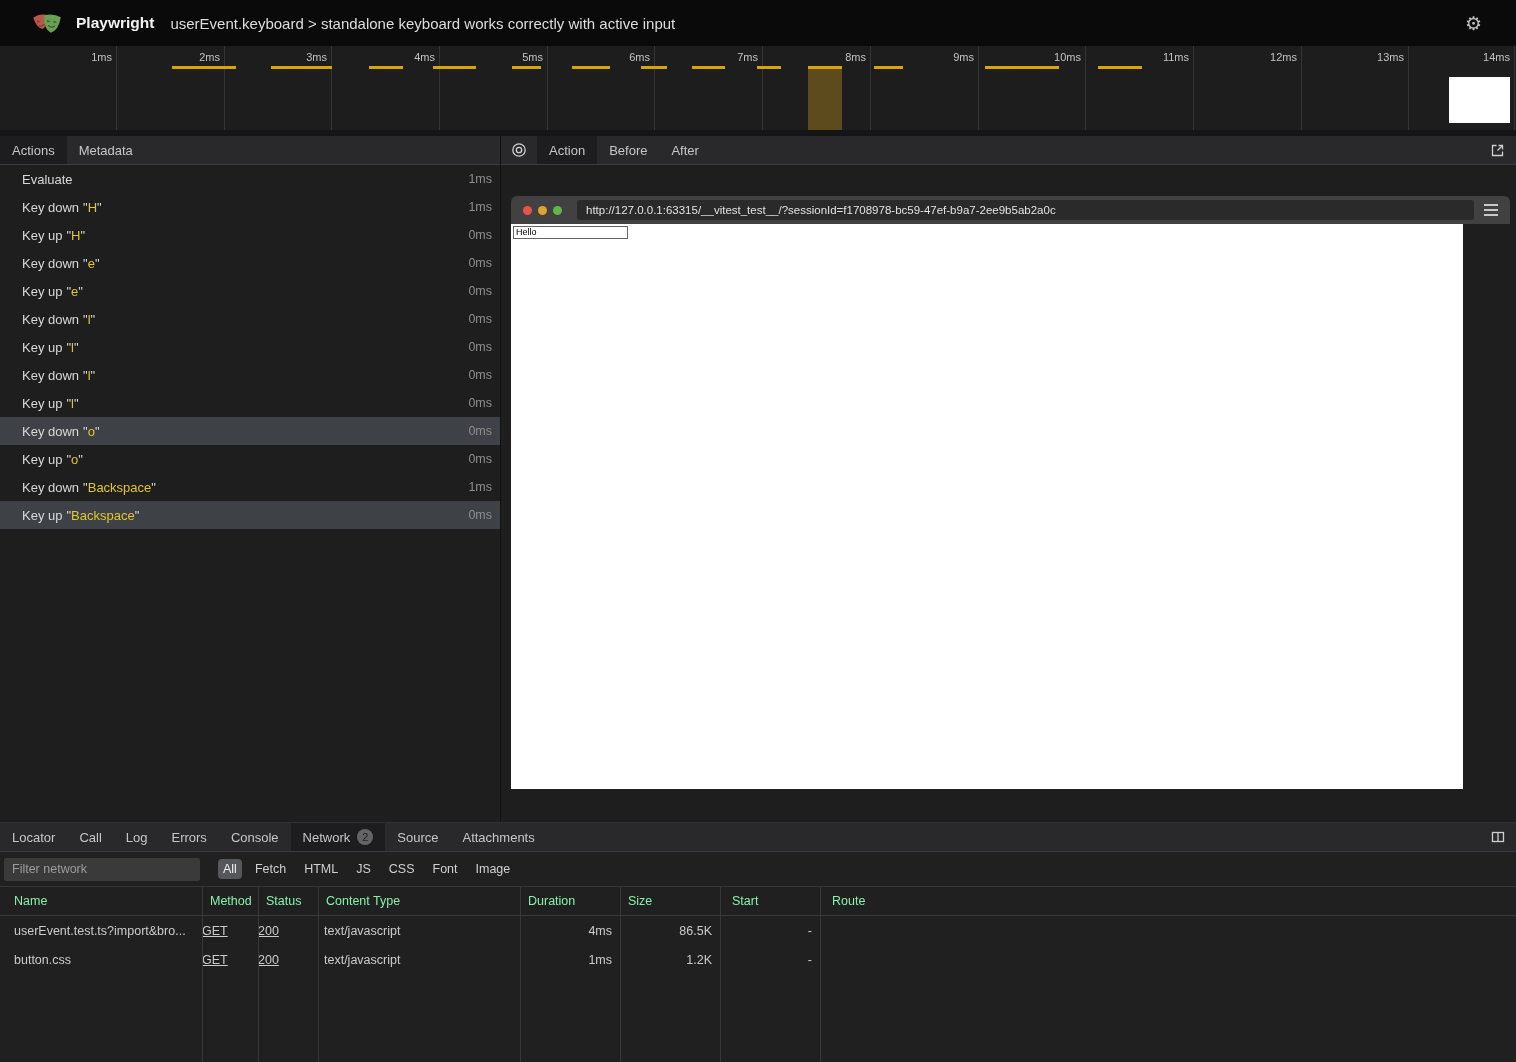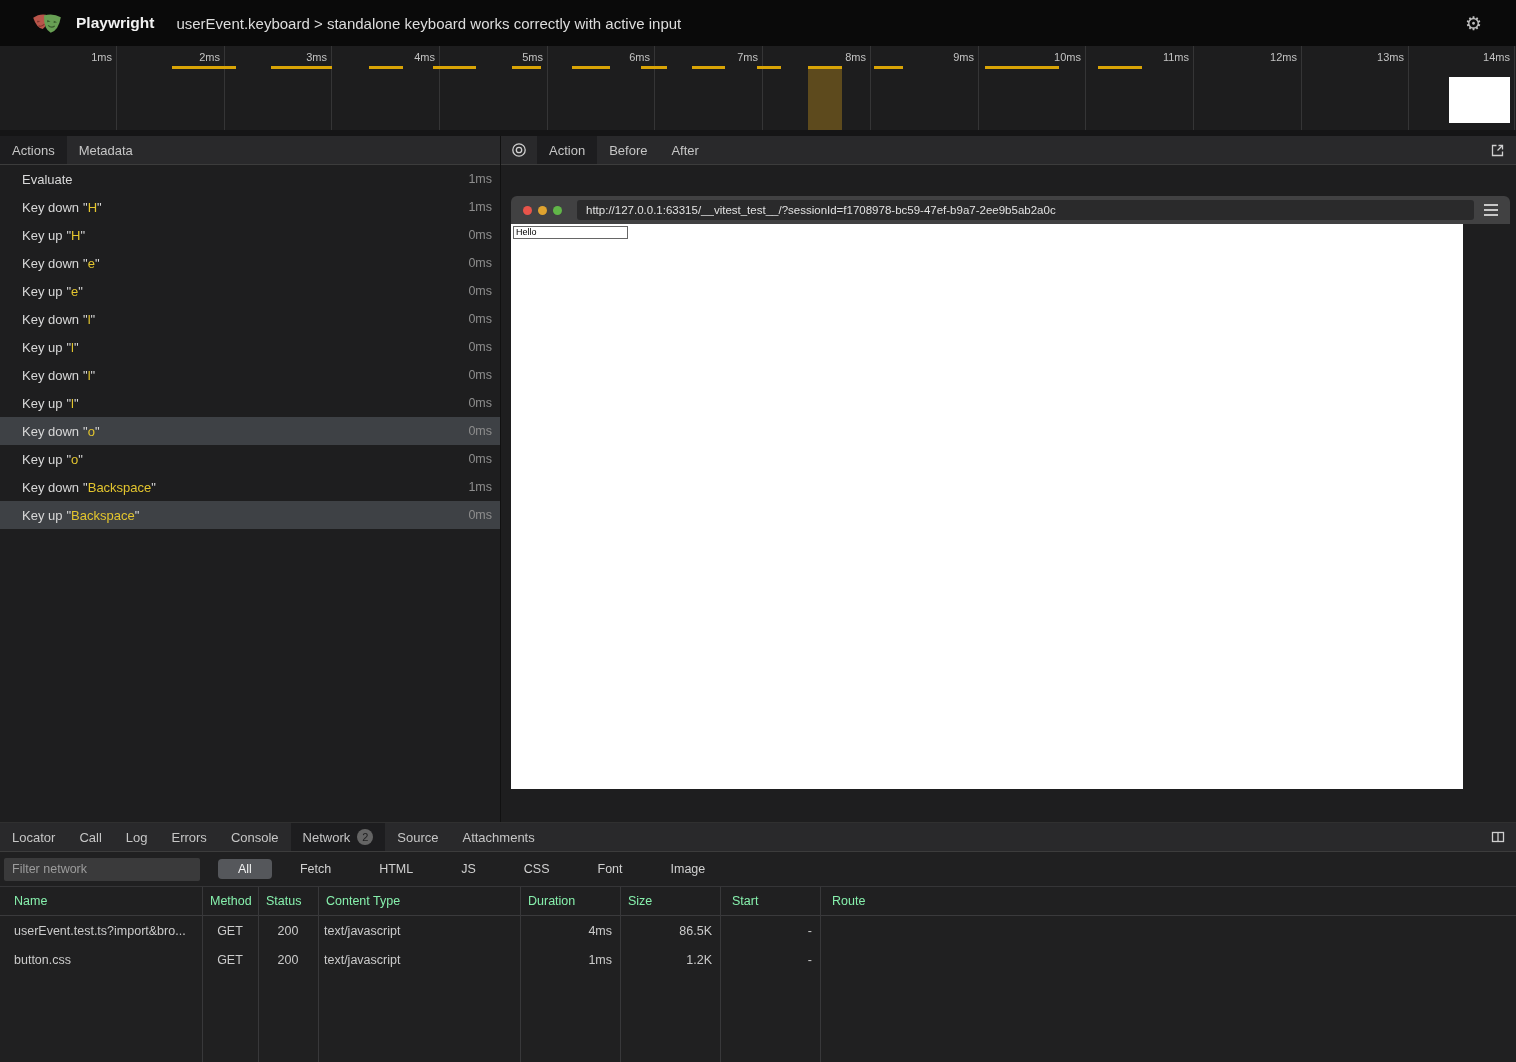--- a/index.html
+++ b/index.html
@@ -7,21 +7,21 @@
   body {
     width:1516px; height:1062px; overflow:hidden;
     background:#1e1e1f; font-family:"Liberation Sans", sans-serif;
     -webkit-font-smoothing:antialiased;
   }
 
   
   .topbar { height:46px; background:#0a0a0a; display:flex; align-items:center; padding:0 32px; }
   .logo { width:30px; height:27px; flex:0 0 auto; }
   .app-title { color:#f2f2f2; font-weight:bold; font-size:15.5px; margin-left:14px; }
-  .test-title { color:#dddddd; font-size:15px; margin-left:22px; flex:1; white-space:nowrap; overflow:hidden; }
+  .test-title { color:#dddddd; font-size:15px; margin-left:16px; flex:1; white-space:nowrap; overflow:hidden; }
   .gear { color:#bdbdbd; font-size:19px; line-height:1; padding:2px; }
 
   
   .timeline { position:relative; height:84px; background:#1d1d1e; overflow:hidden; }
   .tl-sep { height:6px; background:#151516; }
   .tl-grid { position:absolute; top:0; bottom:0; width:1px; background:#353536; }
   .tl-label { position:absolute; top:5px; width:54px; text-align:right; font-size:11px; color:#c3c3c3; }
   .tl-bar { position:absolute; top:20px; height:3px; background:#d9a406; z-index:1; }
   .tl-bar.tall { height:auto; bottom:0; background:#5d4a1d; border-top:3px solid #d9a406; }
   .tl-thumb { position:absolute; left:1449px; top:31px; width:61px; height:46px; background:#ffffff; z-index:2; }
@@ -58,29 +58,29 @@
   .page { position:absolute; left:10px; top:59px; width:952px; height:565px; background:#ffffff; }
   .page-input { position:absolute; left:2px; top:2px; width:115px; height:13px; border:1px solid #666; background:#fff; font-size:9px; color:#000; line-height:11px; padding:0 2px; font-family:"Liberation Sans", sans-serif; }
 
   
   .bottom { position:relative; height:240px; background:#202021; border-top:1px solid #303030; }
   .badge { width:16px; height:16px; border-radius:50%; background:#646464; color:#202021; font-size:11px; display:flex; align-items:center; justify-content:center; margin-left:7px; }
   .net-toolbar { height:35px; display:flex; align-items:center; padding:0 4px; border-bottom:1px solid #353537; }
   .filter-input { width:196px; height:23px; background:#3a3a3b; border:none; outline:none; border-radius:2px; color:#dddddd; font-size:12.5px; padding:0 8px; font-family:Liberation Sans, sans-serif; }
   .filter-input::placeholder { color:#9c9c9c; }
   .chips { display:flex; align-items:center; margin-left:18px; gap:8px; }
-  .chip { padding:3px 20px; color:#d0d0d0; font-size:12.5px; border-radius:4px; }
+  .chip { padding:3px 5px; color:#d0d0d0; font-size:12.5px; border-radius:4px; }
   .chip.selected { background:#55575b; color:#f0f0f0; }
 
   .net-table { position:absolute; top:64px; left:0; right:0; bottom:0; font-size:12.5px; color:#cbcbcb; }
   .net-row { display:grid; grid-template-columns:202px 56px 60px 202px 100px 100px 100px 1fr; height:29px; align-items:center; }
   .net-row.header { color:#86efac; border-bottom:1px solid #3a3a3c; }
   .c-name { padding-left:14px; white-space:nowrap; overflow:hidden; }
   .c-hdr  { padding-left:8px; white-space:nowrap; }
-  .c-center { text-align:center; }
+  .c-center { text-align:left;text-decoration:underline; }
   .c-left { padding-left:6px; white-space:nowrap; }
   .c-right { text-align:right; padding-right:8px; }
   .col-line { position:absolute; top:64px; bottom:0; width:1px; background:#38383a; }
 
   svg.lineicon { stroke:#cfcfcf; fill:none; stroke-width:1.3; }
 </style>
 </head>
 <body>
 
 <div class="topbar">

